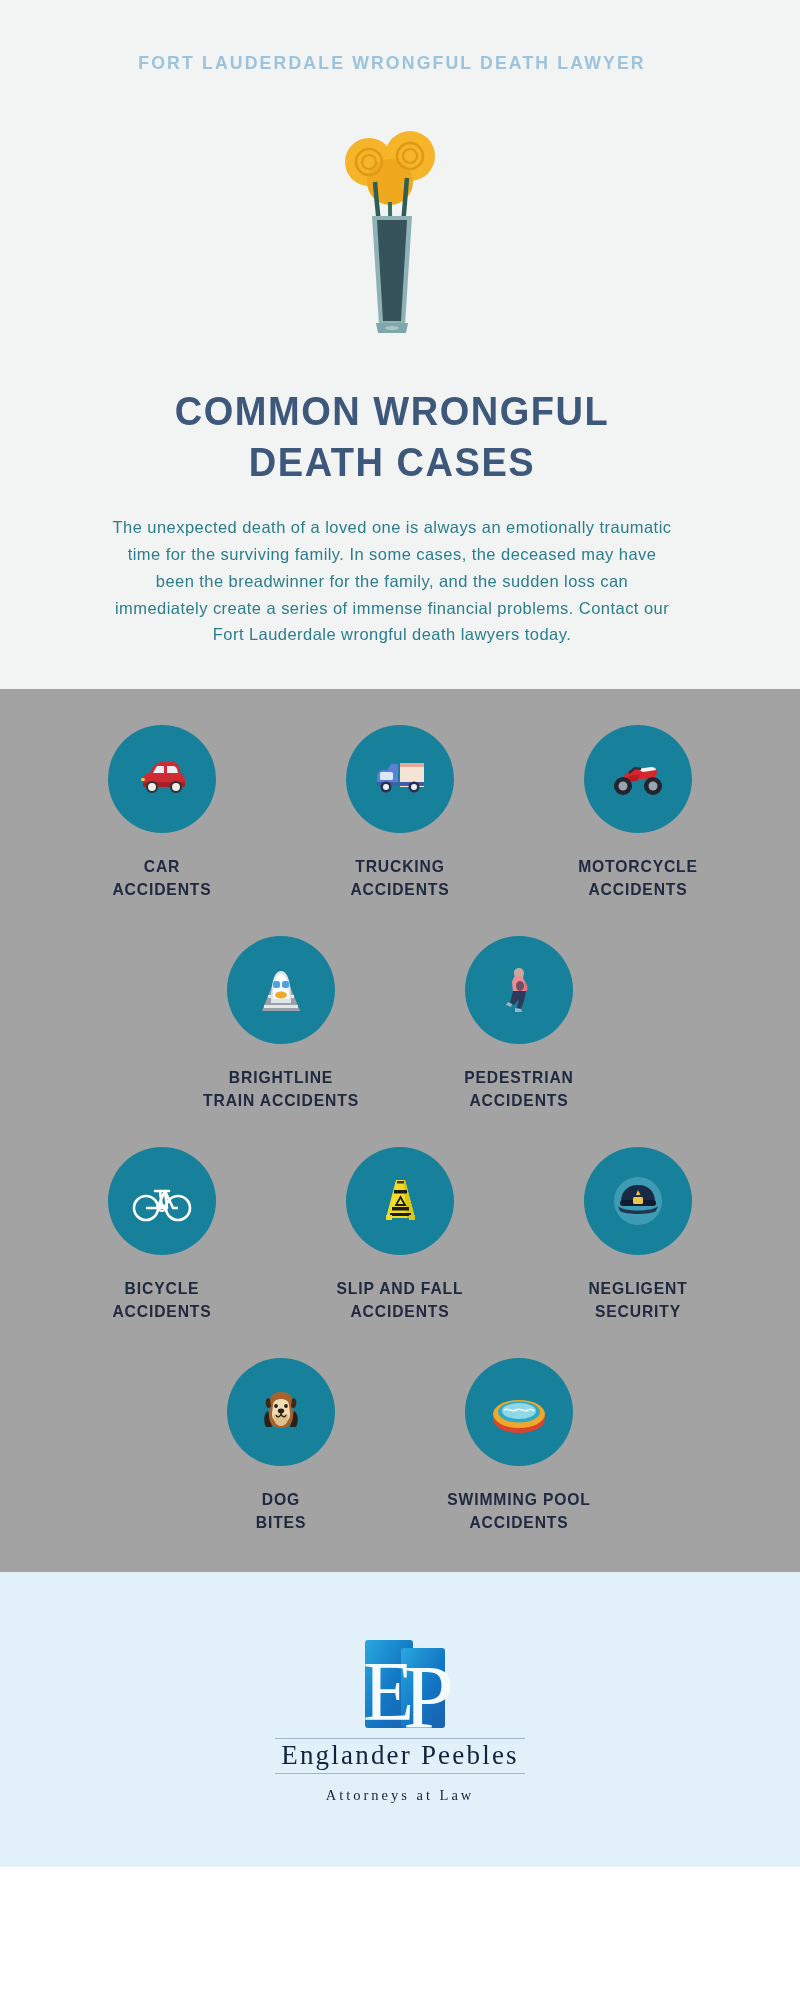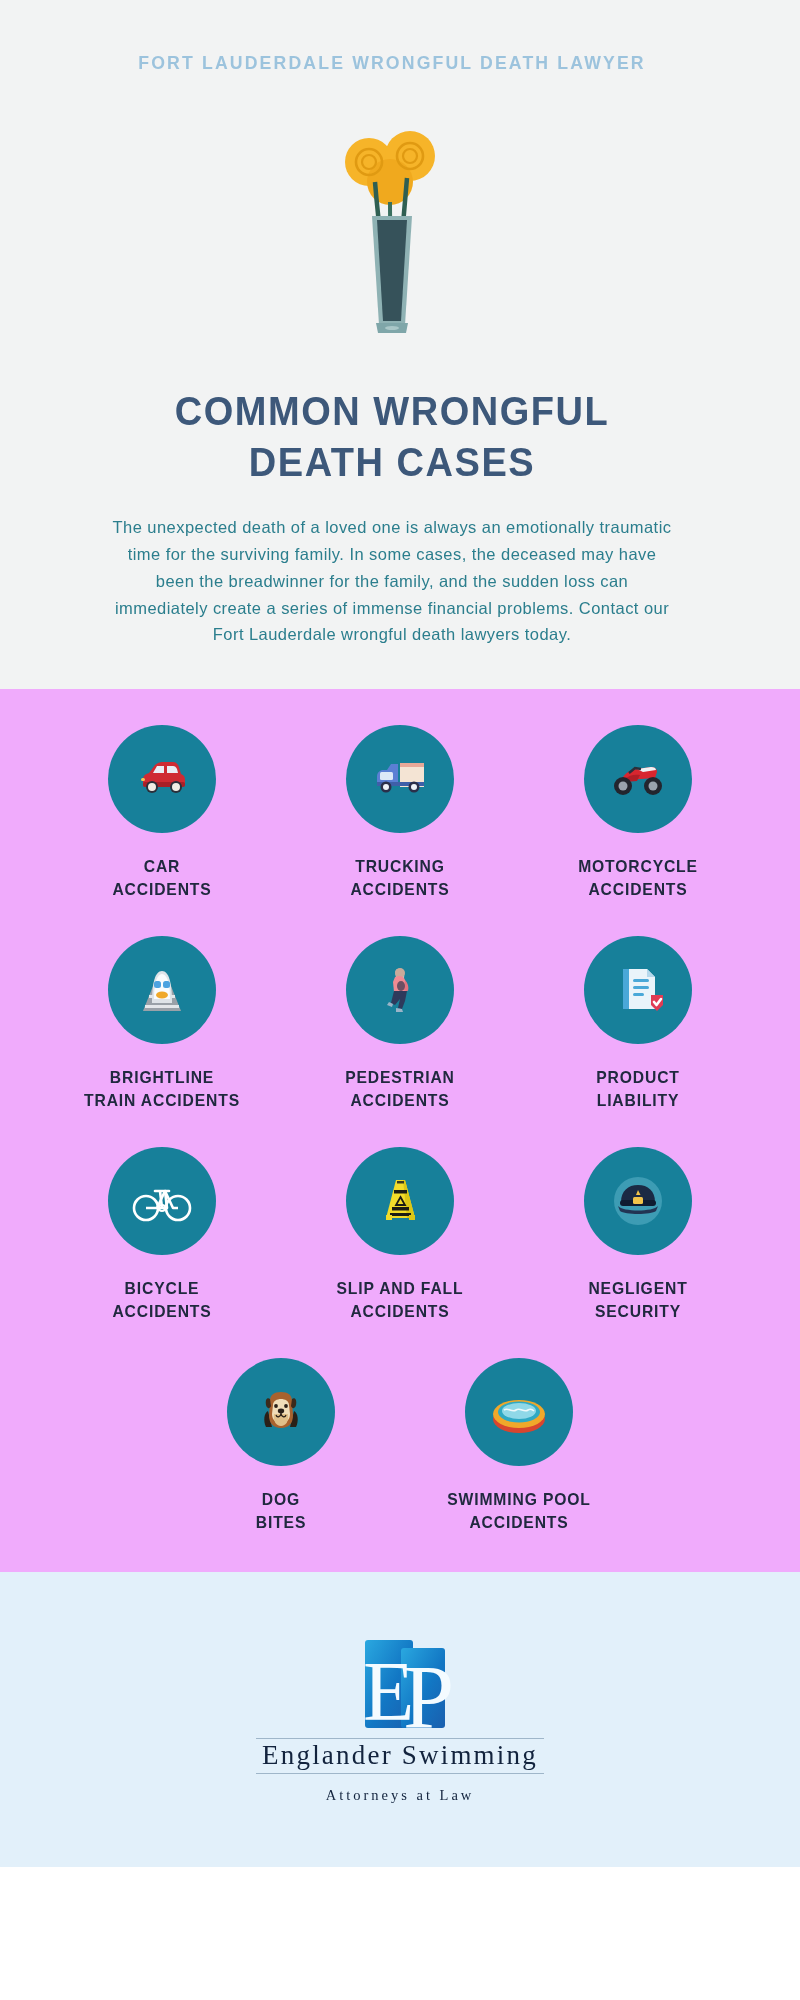--- a/index.html
+++ b/index.html
@@ -53,21 +53,21 @@
     line-height: 1.62;
     letter-spacing: 0.45px;
     max-width: 600px;
     margin: 26px auto 1px auto;
     text-align: center;
     padding: 0 20px;
   }
 
   
   .grid-section {
-    background: #f0abfc;
+    background: #a3a3a3;
     padding: 36px 0 30px 0;
   }
   .row {
     display: flex;
     justify-content: center;
     margin-bottom: 34px;
   }
   .row:last-child { margin-bottom: 8px; }
   .cell {
     width: 238px;
@@ -250,36 +250,20 @@
           <ellipse cx="32" cy="27" rx="4" ry="5" fill="#6e4f63"></ellipse>
           <path d="M25 32 L38 32 L36 42 L33 50 L29 49 L31 40 L26 46 L22 44 L24 36 Z" fill="#2e3a5c"></path>
           <path d="M27 49 L33 50 L34 53 L27 53 Z" fill="#9ab4c8"></path>
           <path d="M20 43 L24 45 L23 48 L18 46 Z" fill="#9ab4c8"></path>
         </svg>
       </div>
       <div class="cell-label">Pedestrian
 Accidents</div>
     </div>
 
-    <div class="cell">
-      <div class="badge">
-        <svg width="62" height="62" viewBox="0 0 62 62">
-          <path d="M16 10 L40 10 L48 18 L48 50 L16 50 Z" fill="#eaf4fa"></path>
-          <path d="M40 10 L48 18 L40 18 Z" fill="#b5d8ec"></path>
-          <rect x="16" y="10" width="6" height="40" fill="#4aa8d8"></rect>
-          <rect x="26" y="20" width="16" height="3" rx="1.5" fill="#4aa8d8"></rect>
-          <rect x="26" y="27" width="16" height="3" rx="1.5" fill="#4aa8d8"></rect>
-          <rect x="26" y="34" width="11" height="3" rx="1.5" fill="#4aa8d8"></rect>
-          <path d="M44 36 L56 36 L56 46 L50 52 L44 46 Z" fill="#e03c54"></path>
-          <path d="M47 43 L49.5 46 L54 40" stroke="#ffffff" stroke-width="2.6" fill="none" stroke-linecap="round" stroke-linejoin="round"></path>
-        </svg>
-      </div>
-      <div class="cell-label">Product
-Liability</div>
-    </div>
   </div>
 
   <div class="row">
     <div class="cell">
       <div class="badge">
         <svg width="66" height="66" viewBox="0 0 66 66">
           <circle cx="17" cy="40" r="12" fill="none" stroke="#ffffff" stroke-width="2.6"></circle>
           <circle cx="49" cy="40" r="12" fill="none" stroke="#ffffff" stroke-width="2.6"></circle>
           <path d="M17 40 L28 40 L36 23 L44 40 L49 40" fill="none" stroke="#ffffff" stroke-width="2.6" stroke-linejoin="round"></path>
           <path d="M28 40 L38 40 L36 23" fill="none" stroke="#ffffff" stroke-width="2.6" stroke-linejoin="round"></path>
@@ -373,15 +357,15 @@
           <stop offset="55%" stop-color="#1277c4"></stop>
           <stop offset="100%" stop-color="#1a5fae"></stop>
         </linearGradient>
       </defs>
       <rect x="24" y="4" width="48" height="88" rx="3" fill="url(#epg)"></rect>
       <rect x="60" y="12" width="44" height="80" rx="3" fill="url(#epg)"></rect>
       <text x="22" y="84" font-family="Liberation Serif, serif" font-size="84" fill="#f4fbff">E</text>
       <text x="62" y="92" font-family="Liberation Serif, serif" font-size="92" fill="#f4fbff">P</text>
     </svg>
   </div>
-  <div class="firm-name">Englander Swimming</div>
+  <div class="firm-name">Englander Peebles</div>
   <div class="firm-tag">Attorneys at Law</div>
 </footer>
 
 </body></html>

